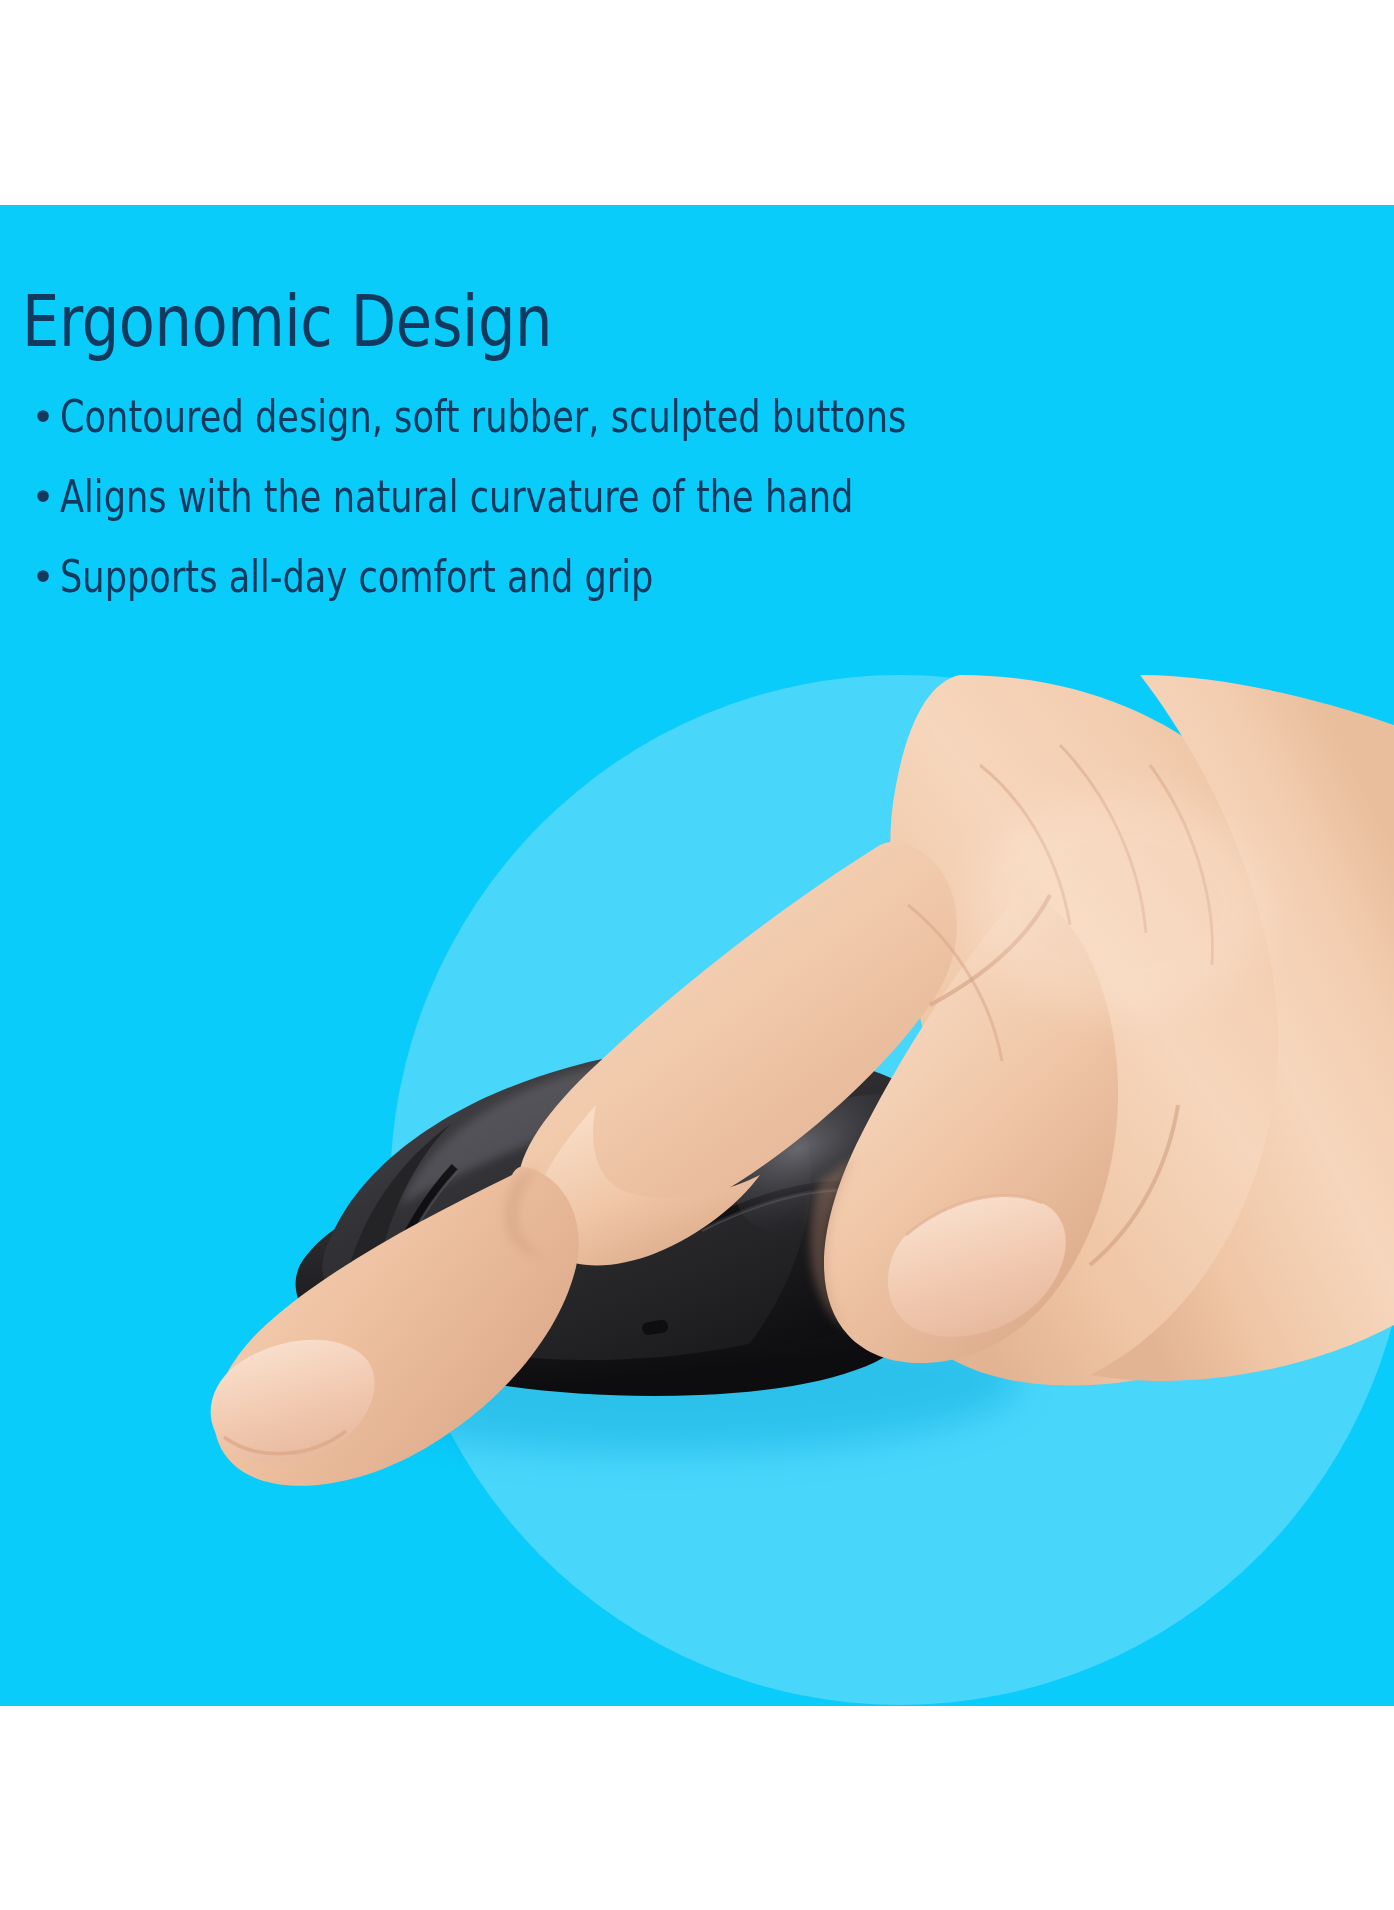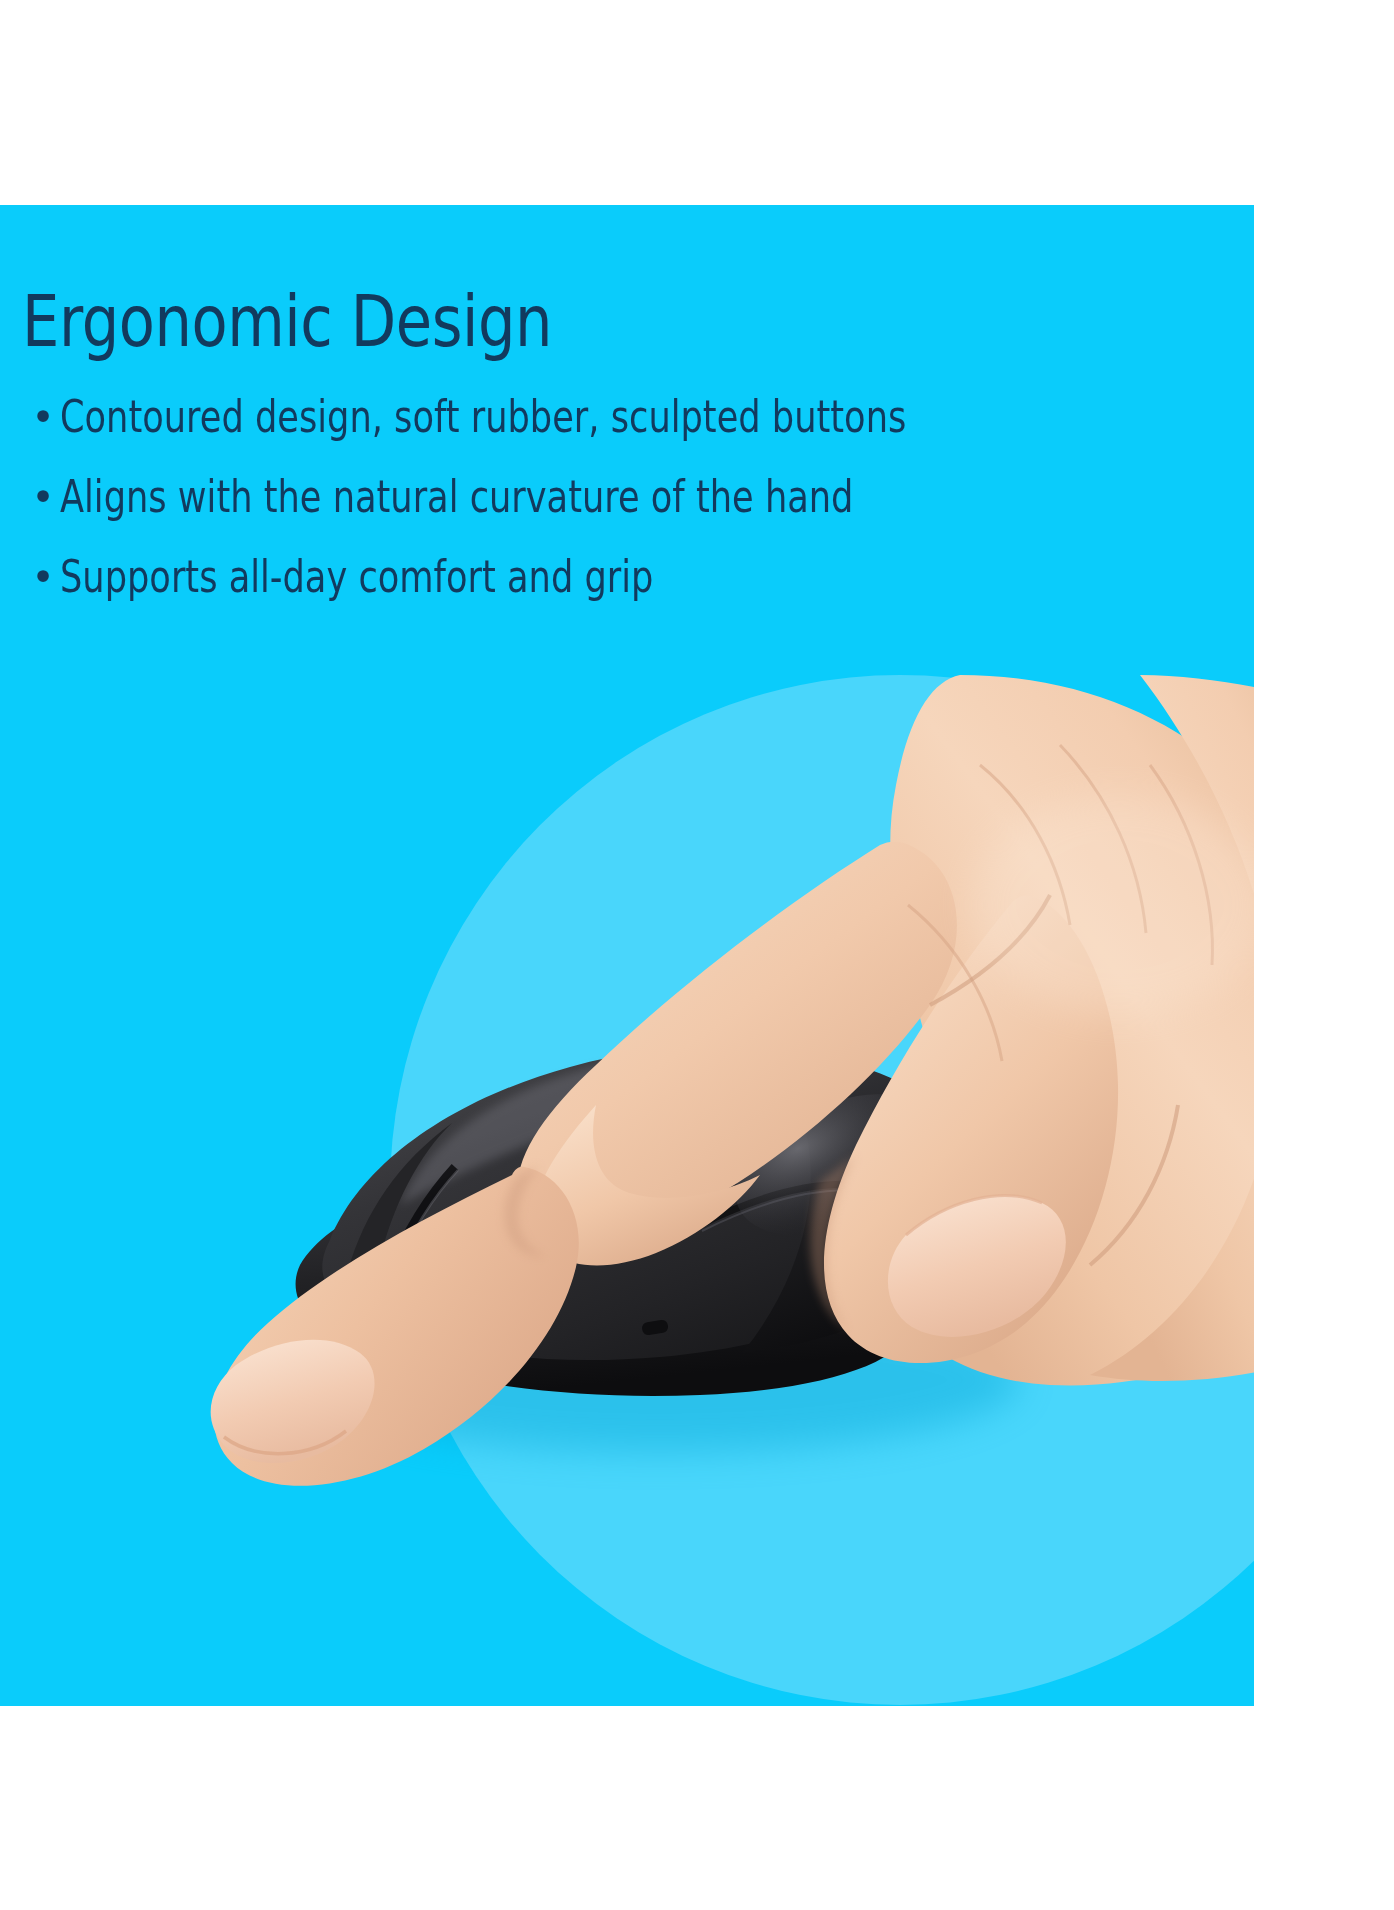--- a/index.html
+++ b/index.html
@@ -9,21 +9,21 @@
   }
   body {
     width: 1394px;
     height: 1910px;
     overflow: hidden;
     font-family: "Liberation Sans", sans-serif;
   }
 
   #page {
     position: relative;
-    width: 1254px;
+    width: 1394px;
     height: 1910px;
     background: #ffffff;
     overflow: hidden;
   }
 
   
   #panel {
     position: absolute;
     left: 0;
     top: 205px;

